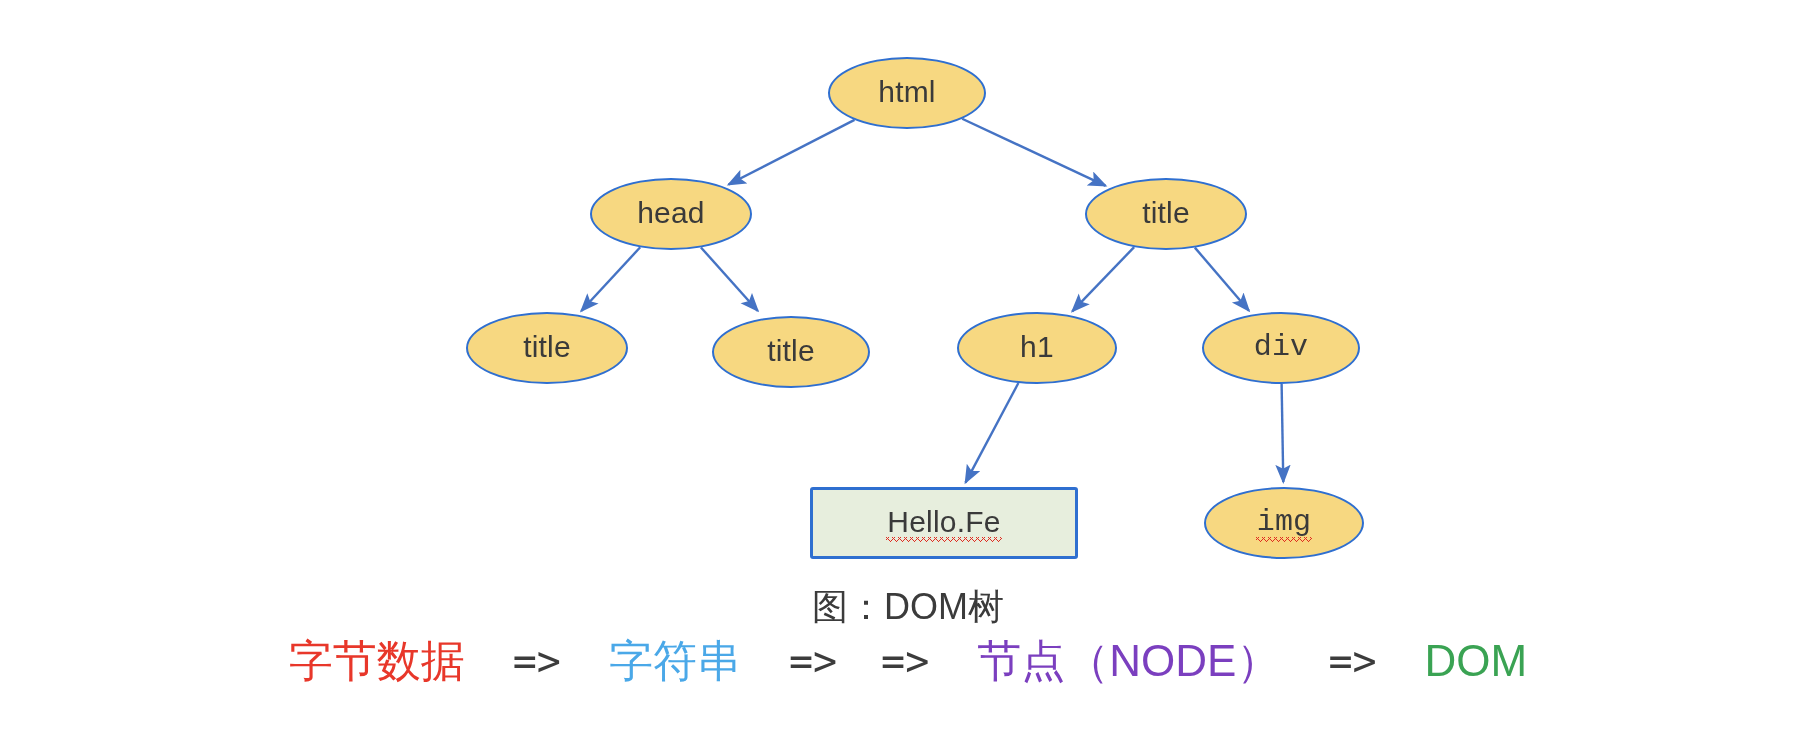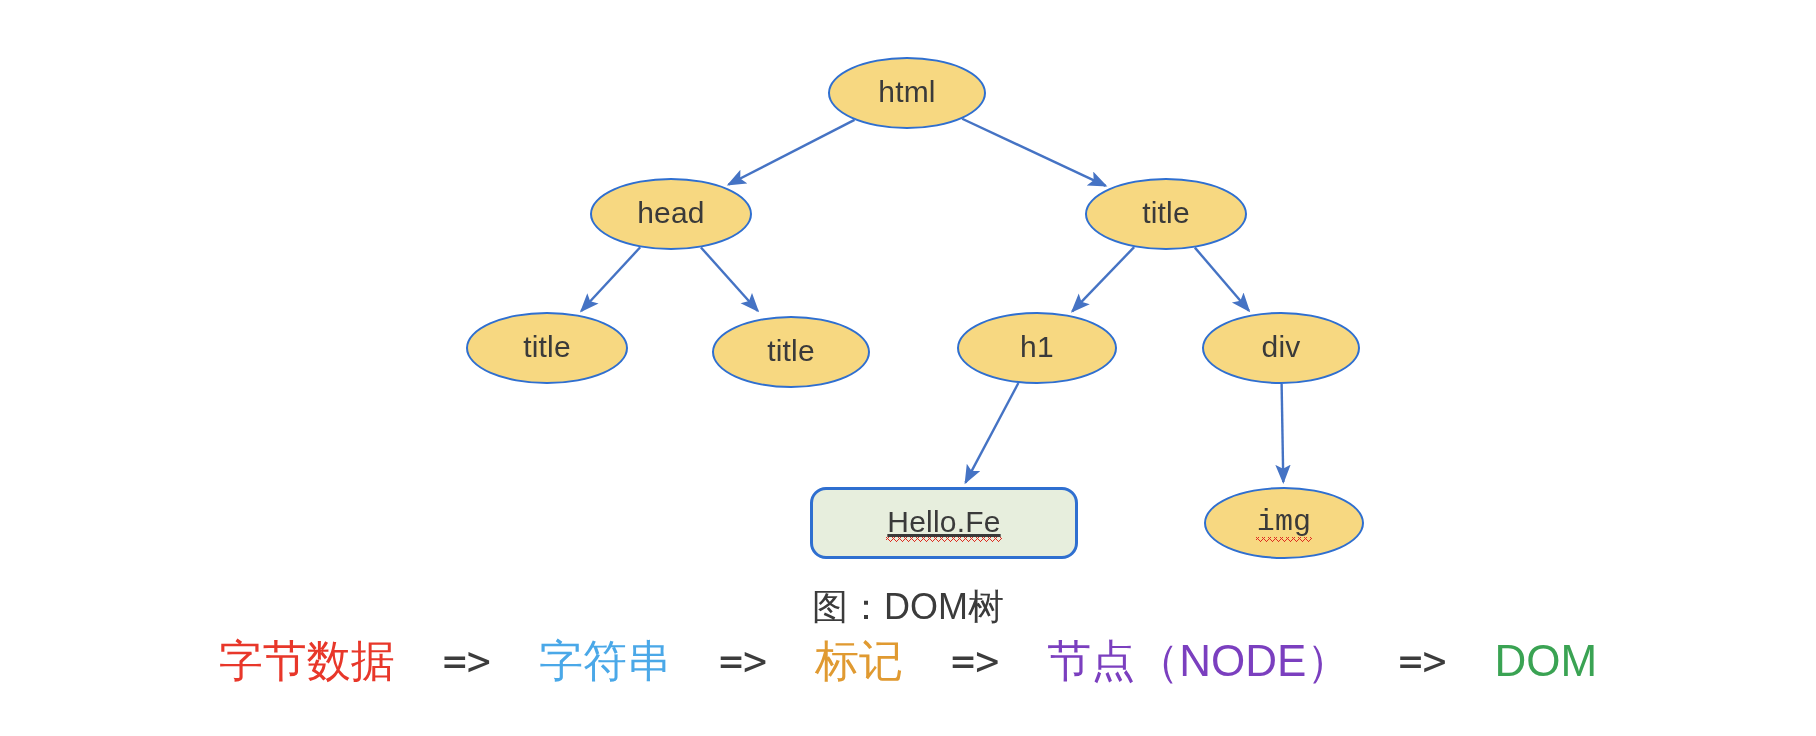--- a/index.html
+++ b/index.html
@@ -43,24 +43,23 @@
     font-size: 30px;
     letter-spacing: .2px;
     white-space: nowrap;
   }
   .node.ellipse {
     border-radius: 50%;
     background: #f7d881;
     border: 2.2px solid #2f6fd0;
   }
   .node.textbox {
-    border-radius: 16px;
+    border-radius: 3px;
     background: #e7eedd;
     border: 3px solid #2f6fd0;
-    text-decoration: underline;
   }
 
   .node-label {
     display: inline-block;
     line-height: 1;
     position: relative;
     padding-bottom: 3px;
   }
   
   .node-label.misspelled::after {
@@ -148,38 +147,37 @@
       </div>
       <div class="node ellipse" style="left: 466px; top: 312px; width: 162px; height: 72px;">
         <span class="node-label">title</span>
       </div>
       <div class="node ellipse" style="left: 712px; top: 316px; width: 158px; height: 72px;">
         <span class="node-label">title</span>
       </div>
       <div class="node ellipse" style="left: 957px; top: 312px; width: 160px; height: 72px;">
         <span class="node-label">h1</span>
       </div>
-      <div class="node ellipse" style="left: 1202px; top: 312px; width: 158px; height: 72px;">
+      <div class="node ellipse" style="left: 1202px; top: 312px; width: 158px; height: 72px; font-family: Liberation Mono, monospace;">
         <span class="node-label">div</span>
       </div>
       <div class="node textbox" style="left: 810px; top: 487px; width: 268px; height: 72px;">
         <span class="node-label misspelled">Hello.Fe</span>
       </div>
       <div class="node ellipse" style="left: 1204px; top: 487px; width: 160px; height: 72px; font-family: Liberation Mono, monospace;">
         <span class="node-label misspelled">img</span>
       </div>
     </div>
 
   <div id="caption">图：DOM树</div>
 
   <div id="pipeline">
       <span class="pipe-term" style="color: rgb(232, 55, 42);">字节数据</span>
       <span class="pipe-arrow">=&gt;</span>
       <span class="pipe-term" style="color: rgb(74, 168, 232);">字符串</span>
       <span class="pipe-arrow">=&gt;</span>
-      <span class="pipe-term" style="color: rgb(224, 154, 49);">标记</span>
       <span class="pipe-arrow">=&gt;</span>
       <span class="pipe-term" style="color: rgb(123, 63, 191);">节点（NODE）</span>
       <span class="pipe-arrow">=&gt;</span>
       <span class="pipe-term" style="color: rgb(58, 163, 83);">DOM</span>
     </div>
 
 </div>
 
 </body></html>

